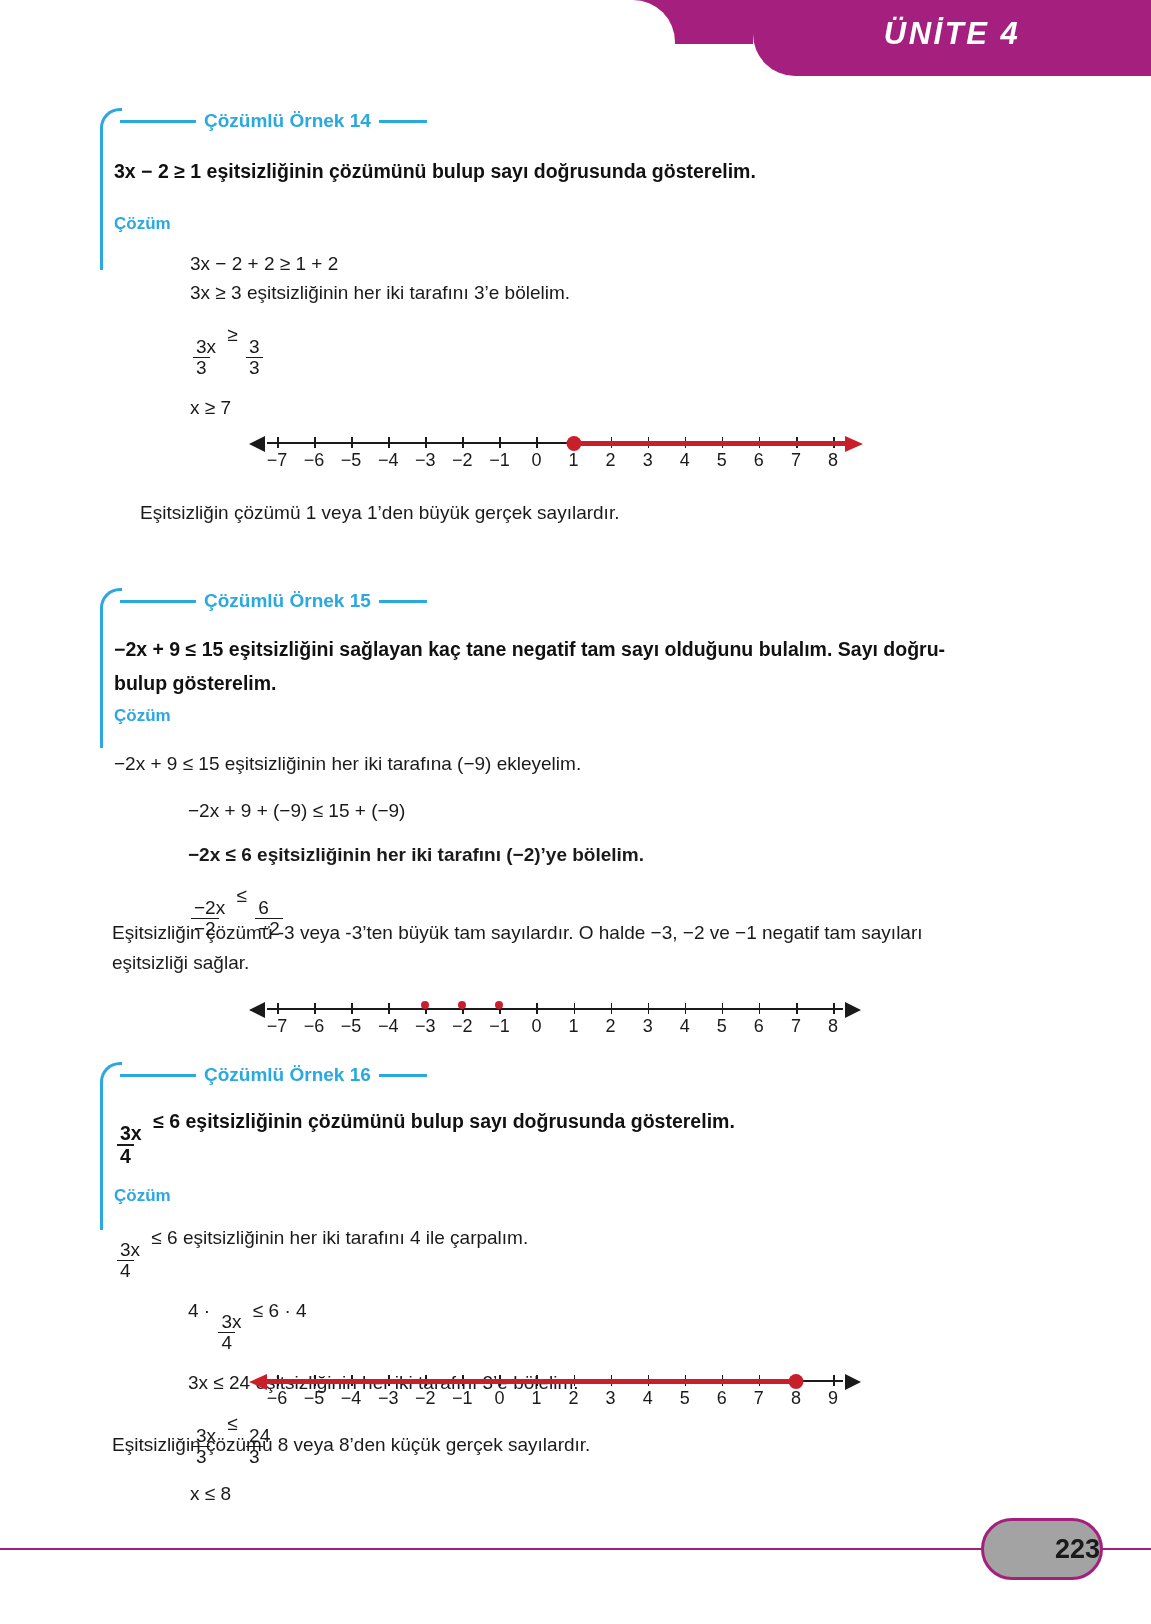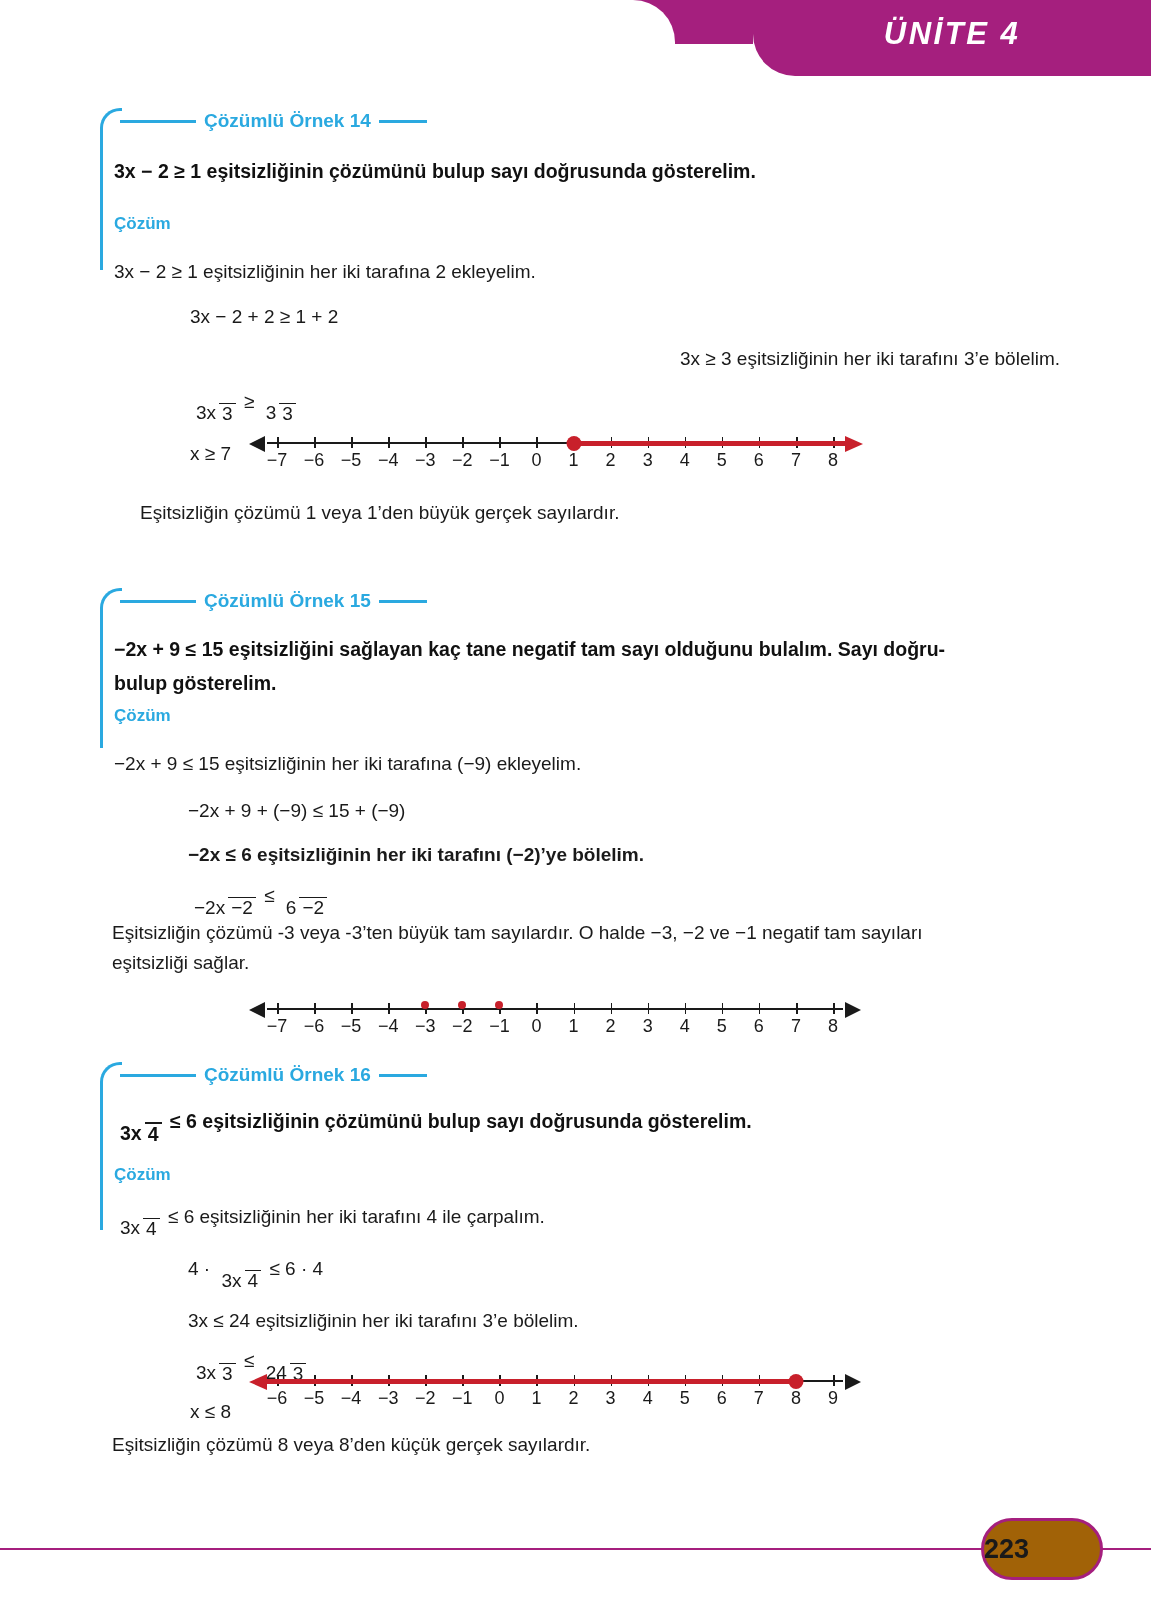--- a/index.html
+++ b/index.html
@@ -102,21 +102,22 @@
   .indent2{ padding-left:74px; }
   .para{
     font-size:19px;
     line-height:1.55;
     color:#1a1a1a;
   }
 
   
   .frac{
     display:inline-flex;
-    align-items:center;
+    flex-direction:column;
+    align-items:flex-start;
     vertical-align:-0.62em;
     margin:0 3px;
     line-height:1.05;
   }
   .frac .num{ padding:0 3px; }
   .frac .den{ padding:0 3px; border-top:1.6px solid #1a1a1a; }
   .frac.bold .den{ border-top-width:2px; }
 
   
   .numline{ position:relative; }
@@ -178,22 +179,22 @@
     height:2px;
     background:#a51f7e;
   }
   .page-badge{
     position:absolute;
     top:1518px;
     right:48px;
     width:122px; height:62px;
     border:3px solid #a51f7e;
     border-radius:34px;
-    background:#a16207;
-    display:flex; align-items:center; justify-content:flex-start;
+    background:#a3a3a3;
+    display:flex; align-items:center; justify-content:flex-end;
   }
   .page-badge .num{
     font-size:27px;
     font-weight:bold;
     color:#1a1a1a;
   }
 </style>
 </head>
 <body>
 
@@ -208,23 +209,22 @@
 
   <div class="ex-head">
     <div class="rule"></div>
     <span class="ex-label">Çözümlü Örnek 14</span>
     <div class="rule right"></div>
   </div>
 
   <div class="ex-body">
     <div class="prompt" style="margin-top:22px;">3x − 2 ≥ 1  eşitsizliğinin çözümünü bulup sayı doğrusunda gösterelim.</div>
     <div class="cozum" style="margin-top:28px;">Çözüm</div>
-    <div class="step" style="margin-top:24px;">3x − 2 ≥ 1 eşitsizliğinin her iki tarafına 2 ekleyelim.</div>
     <div class="step indent1" style="margin-top:16px;">3x − 2 + 2 ≥ 1 + 2</div>
-    <div class="step indent1" style="margin-top:14px;text-align:right;">3x ≥ 3  eşitsizliğinin her iki tarafını 3’e bölelim.</div>
+    <div class="step indent1" style="">3x ≥ 3  eşitsizliğinin her iki tarafını 3’e bölelim.</div>
 
     <div class="step indent1" style="margin-top:14px;">
       <span class="frac">
         <span class="num">3x</span>
         <span class="den">3</span>
       </span>
       <span>≥</span>
       <span class="frac">
         <span class="num">3</span>
         <span class="den">3</span>

